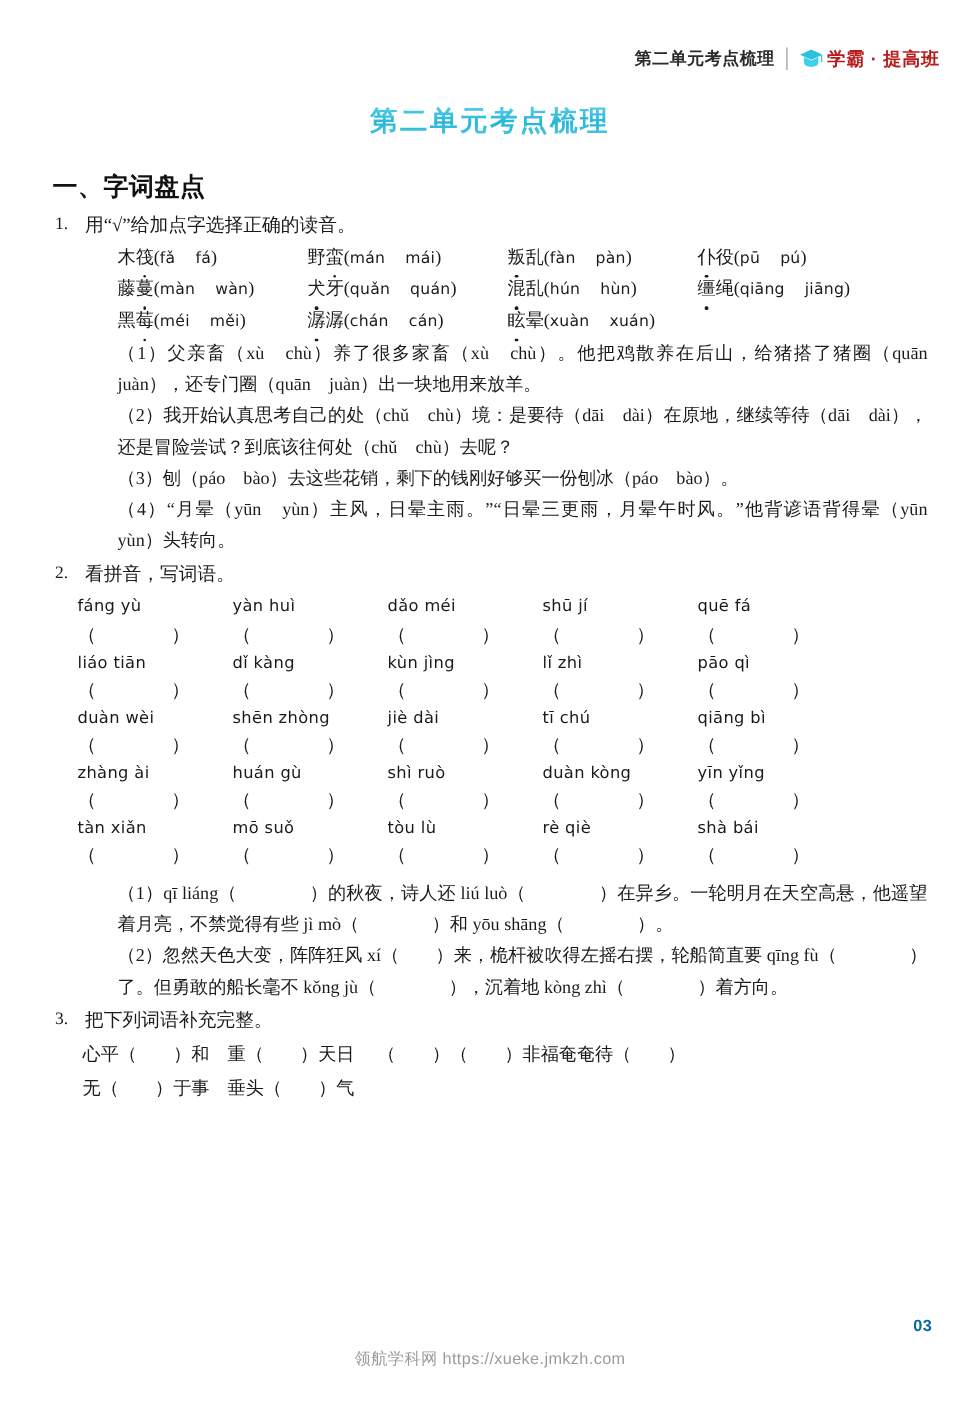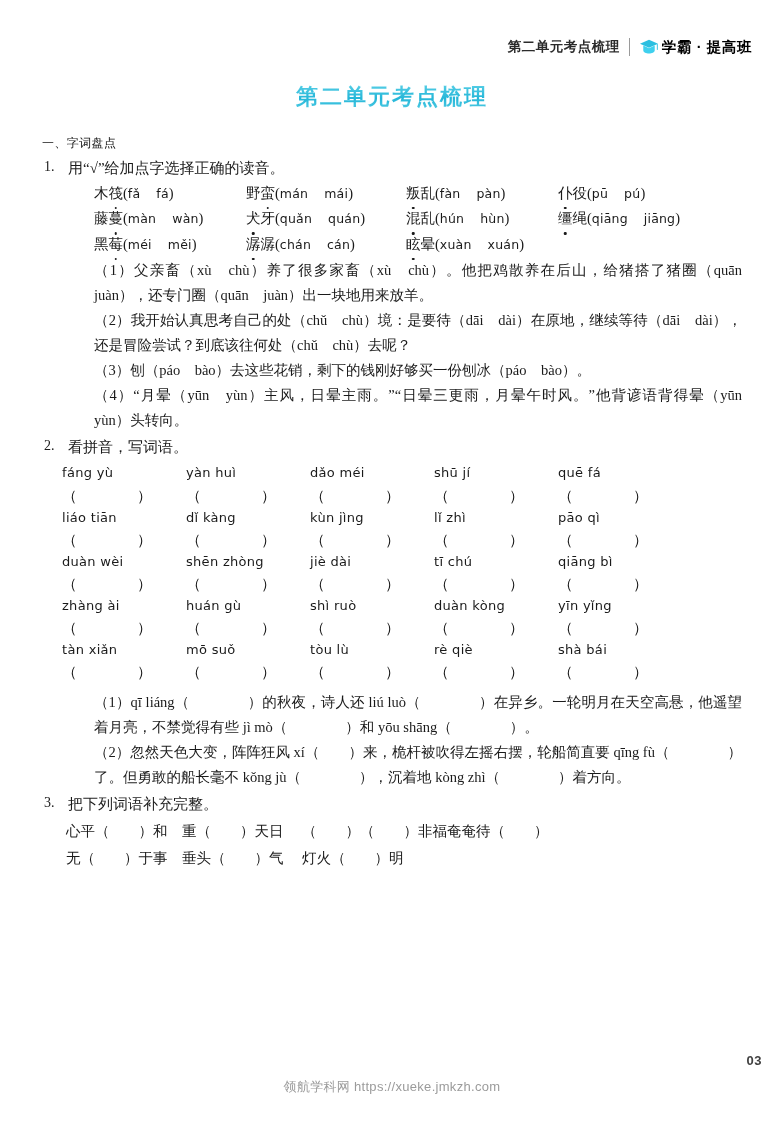--- a/index.html
+++ b/index.html
@@ -53,21 +53,21 @@
   }
   .brand-icon {
     width: 20px;
     height: 18px;
     display: block;
   }
   .brand-text {
     font-family: "Liberation Sans", "DejaVu Sans", sans-serif;
     font-size: 14.5px;
     font-weight: 700;
-    color: #000000;
+    color: #b91c1c;
     letter-spacing: .6px;
     white-space: nowrap;
   }
 
   
   .doc-title {
     position: absolute;
     top: 82px;
     left: 0;
     width: 784px;
@@ -88,22 +88,22 @@
     position: absolute;
     top: 134px;
     left: 42px;
     width: 700px;
     font-size: 14.5px;
     line-height: 1.62;
   }
 
   .section-head {
     font-family: "Liberation Sans", "DejaVu Sans", sans-serif;
-    font-weight: 400;
-    font-size: 12px;
+    font-weight: 700;
+    font-size: 20px;
     letter-spacing: .4px;
     margin: 0 0 3px 0;
     color: #111;
   }
 
   .q {
     margin: 0 0 0 0;
     padding-left: 26px;
     position: relative;
   }
@@ -215,26 +215,26 @@
     bottom: 26px;
     width: 784px;
     text-align: center;
     font-family: "Liberation Sans", "DejaVu Sans", sans-serif;
     font-size: 13px;
     color: #9b9b9b;
     letter-spacing: .3px;
   }
   .page-num {
     position: absolute;
-    right: 22px;
+    right: 38px;
     bottom: 54px;
     font-family: "Liberation Sans", "DejaVu Sans", sans-serif;
     font-size: 13px;
     font-weight: 700;
-    color: #404040;
+    color: #0369a1;
     letter-spacing: .5px;
   }
 </style>
 </head>
 <body>
 
 <div class="page">
 
   <div class="runhead">
     <span class="runhead-title">第二单元考点梳理</span>
@@ -424,21 +424,20 @@
     <div style="margin-top:2px;">
       <div class="idiom-row">
         <span class="idiom iw1">心平（　　）和</span>
         <span class="idiom iw2">重（　　）天日</span>
         <span class="idiom iw4">（　　）（　　）非福</span>
         <span class="idiom iw3">奄奄待（　　）</span>
       </div>
       <div class="idiom-row">
         <span class="idiom iw1">无（　　）于事</span>
         <span class="idiom iw2">垂头（　　）气</span>
-        <span class="idiom iw3">灯火（　　）明</span>
       </div>
     </div>
 
   </div>
 
   <div class="page-num">03</div>
   <div class="watermark">领航学科网 https://xueke.jmkzh.com</div>
 
 </div>
 

